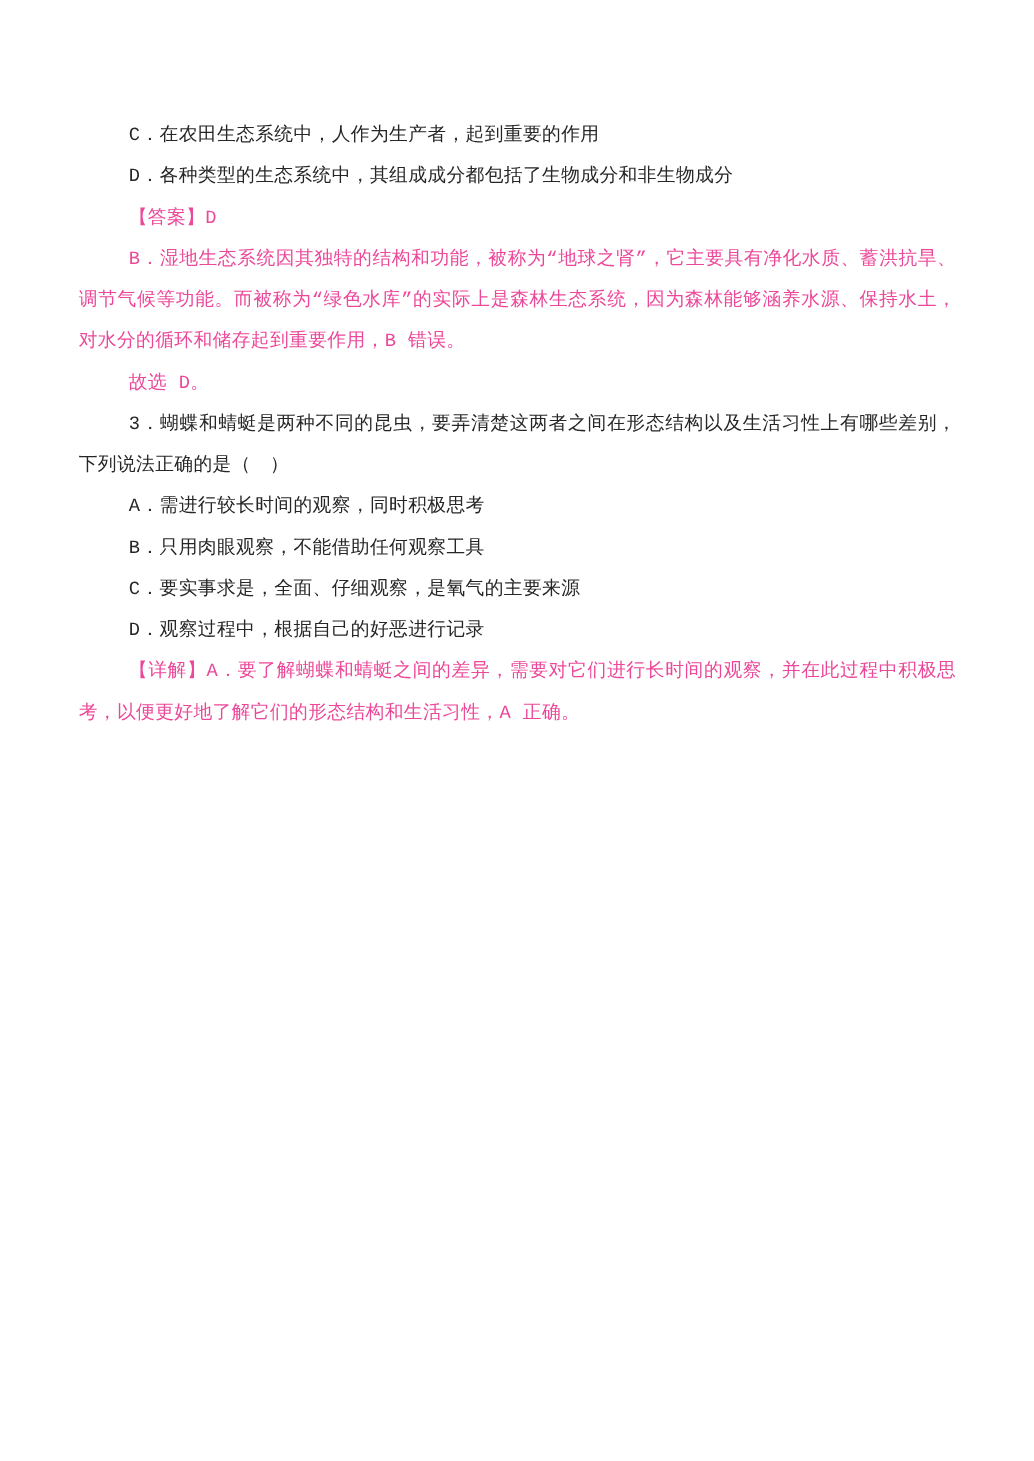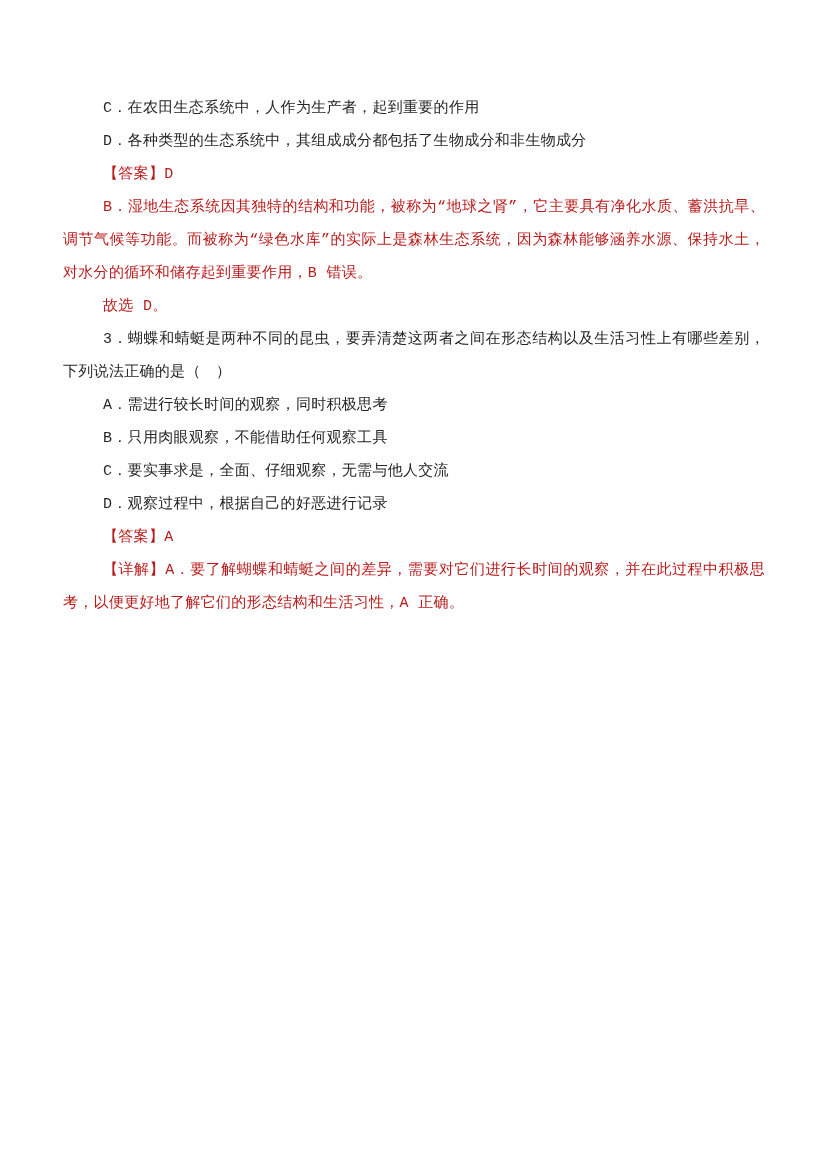--- a/index.html
+++ b/index.html
@@ -25,21 +25,21 @@
     color: #262626;
     text-align: justify;
   }
   .content p {
     margin: 0;
     padding: 0;
     text-indent: 40px;
     letter-spacing: 0.3px;
   }
   .content p.red {
-    color: #b91c1c;
+    color: #ec4899;
   }
   .footer {
     position: absolute;
     left: 0;
     top: 1099px;
     width: 100%;
     text-align: center;
     font-size: 13px;
     color: #3b82f6;
     letter-spacing: 2px;
@@ -52,21 +52,20 @@
 <div class="page">
   <div class="content" id="paragraph-container">
       <p class="black">C．在农田生态系统中，人作为生产者，起到重要的作用</p>
       <p class="black">D．各种类型的生态系统中，其组成成分都包括了生物成分和非生物成分</p>
       <p class="red">【答案】D</p>
       <p class="red">B．湿地生态系统因其独特的结构和功能，被称为“地球之肾”，它主要具有净化水质、蓄洪抗旱、调节气候等功能。而被称为“绿色水库”的实际上是森林生态系统，因为森林能够涵养水源、保持水土，对水分的循环和储存起到重要作用，B 错误。</p>
       <p class="red">故选 D。</p>
       <p class="black">3．蝴蝶和蜻蜓是两种不同的昆虫，要弄清楚这两者之间在形态结构以及生活习性上有哪些差别，下列说法正确的是（　）</p>
       <p class="black">A．需进行较长时间的观察，同时积极思考</p>
       <p class="black">B．只用肉眼观察，不能借助任何观察工具</p>
-      <p class="black">C．要实事求是，全面、仔细观察，无需与他人交流</p>
+      <p class="black">C．要实事求是，全面、仔细观察，是氧气的主要来源</p>
       <p class="black">D．观察过程中，根据自己的好恶进行记录</p>
-      <p class="red">【答案】A</p>
       <p class="red">【详解】A．要了解蝴蝶和蜻蜓之间的差异，需要对它们进行长时间的观察，并在此过程中积极思考，以便更好地了解它们的形态结构和生活习性，A 正确。</p>
     </div>
   <div class="footer">
     <span>第 2 页 共 26 页</span>
   </div>
 </div>
 
 </body></html>

